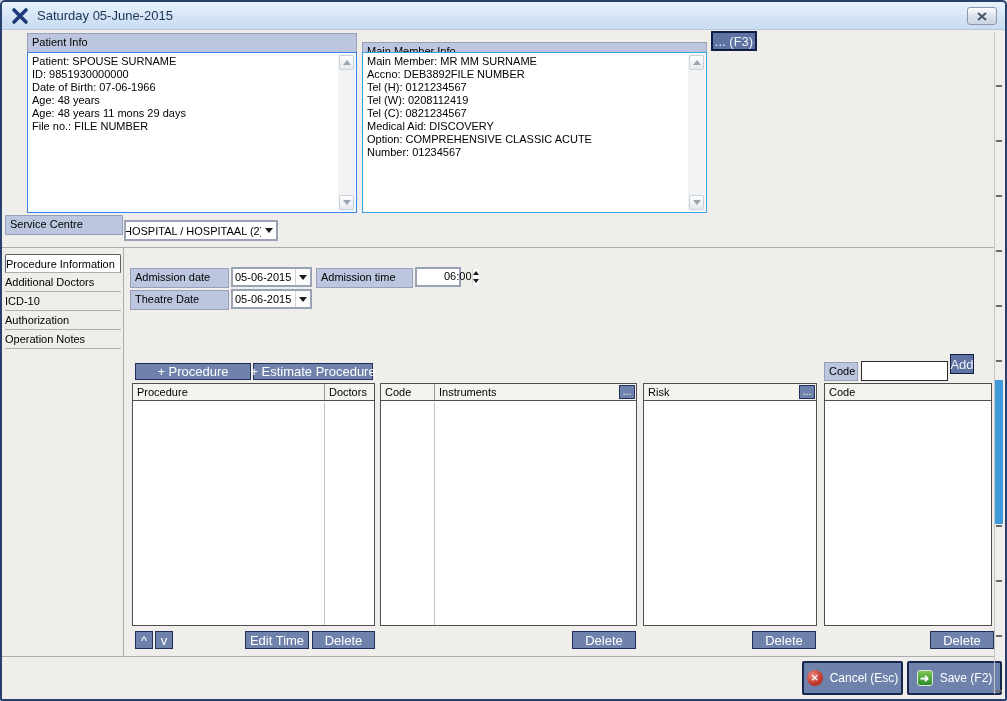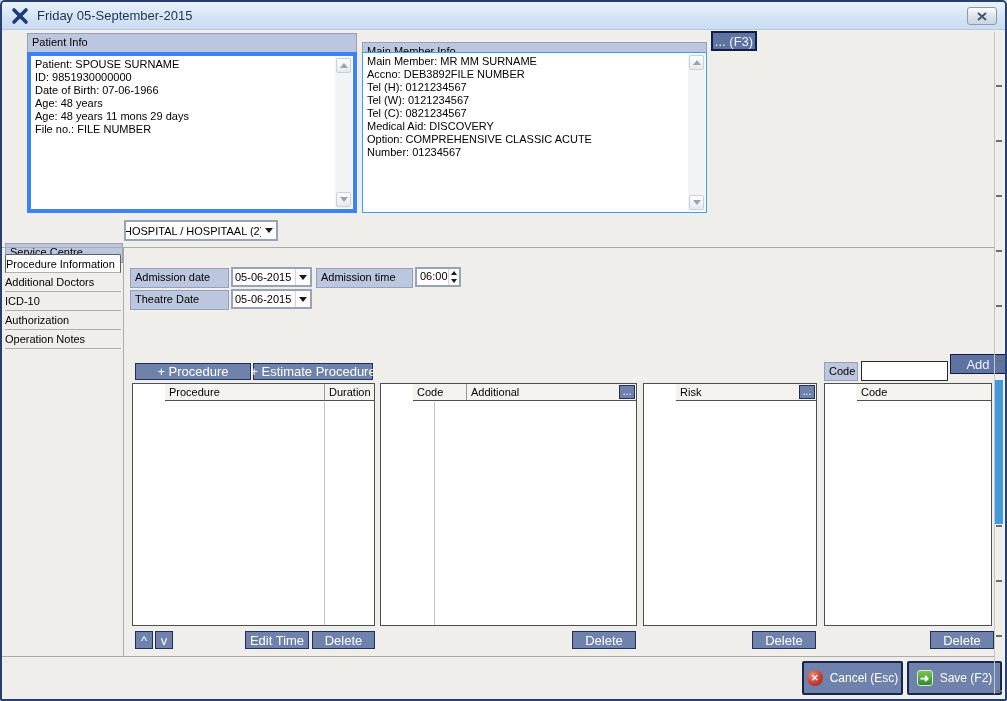--- a/index.html
+++ b/index.html
@@ -30,21 +30,21 @@
     cursor:pointer;
   }
   
   .hdr-label {
     background:#BCC7DF; border:1px solid #96A1B9;
     line-height:15px; padding:1px 0 0 4px; height:20px;
     position:absolute; overflow:hidden; white-space:nowrap;
   }
   
   .infobox {
-    position:absolute; background:#FFF; border:4px solid #3b82f6;
+    position:absolute; background:#FFF; border:1px solid #3b82f6;
   }
   .infobox.focused { border:1px solid #3AA2E4; }
   .info-text { position:absolute; top:2px; left:4px; right:20px; bottom:2px; overflow:hidden; }
   .tline { line-height:13px; white-space:nowrap; }
   .vscroll { position:absolute; top:1px; right:1px; bottom:1px; width:17px; background:#F2F3F5; }
   .sb-btn {
     position:absolute; left:1px; right:1px; height:15px;
     background:linear-gradient(#FDFDFD,#E6E9ED); border:1px solid #CBD1D8; border-radius:2px;
     display:flex; align-items:center; justify-content:center; cursor:pointer;
   }
@@ -79,21 +79,21 @@
     height:19px; line-height:18px; 
     border-bottom:1px solid #AFAFAF; cursor:pointer; background:transparent;
     overflow:hidden; white-space:nowrap;
   }
   .tab-item.selected {
     background:#FFF; border:1px solid #5F5F5F; border-bottom:1px solid #AFAFAF;
     border-radius:2px 2px 0 0;
   }
   
   .tbl { position:absolute; background:#FFF; border:1px solid #4F4F4F; }
-  .tbl-head { height:17px; background:#F4F3F0; border-bottom:1px solid #4F4F4F; display:flex; align-items:center;margin-left:32px; }
+  .tbl-head { height:17px; background:#F4F3F0; border-bottom:1px solid #4F4F4F; display:flex; align-items:center; }
   .th { padding-left:4px; white-space:nowrap; overflow:hidden; }
   .col-sep-h { width:1px; align-self:stretch; background:#9A9A9A; }
   .tbl-body { position:absolute; top:18px; left:0; right:0; bottom:0; }
   .col-line { position:absolute; top:0; bottom:0; width:1px; background:#C4C4C4; }
   .dots-btn {
     width:16px; height:14px; margin-right:1px; margin-left:auto;
     background:#6E82AB; border:1px solid #222F5A; color:#FFF;
     display:flex; align-items:center; justify-content:center; font-size:10px; line-height:8px; cursor:pointer;
   }
   
@@ -133,21 +133,21 @@
 <body>
 
 <div class="stage">
 <div class="window">
 
   <div class="titlebar">
     <svg class="app-icon" viewBox="0 0 18 18">
       <line x1="3" y1="3" x2="15" y2="15" stroke="#1D3B77" stroke-width="3.6" stroke-linecap="round"></line>
       <line x1="15" y1="3" x2="3" y2="15" stroke="#1D3B77" stroke-width="3.6" stroke-linecap="round"></line>
     </svg>
-    <span class="win-title">Friday 05-September-2015</span>
+    <span class="win-title">Saturday 05-June-2015</span>
     <div class="close-btn">
       <svg width="10" height="9" viewBox="0 0 10 9">
         <line x1="1" y1="1" x2="9" y2="8" stroke="#47566B" stroke-width="2"></line>
         <line x1="9" y1="1" x2="1" y2="8" stroke="#47566B" stroke-width="2"></line>
       </svg>
     </div>
   </div>
 
   <div class="hdr-label" style="left:25px; top:31px; width:330px;">Patient Info</div>
   <div class="hdr-label" style="left:360px; top:40px; width:345px;">Main Member Info</div>
@@ -170,37 +170,37 @@
             <div class="tri down-g"></div>
           </div>
     </div>
   </div>
 
   <div class="infobox focused" style="left:360px; top:50px; width:345px; height:161px;">
     <div class="info-text">
       <div class="tline">Main Member: MR MM SURNAME</div>
       <div class="tline">Accno: DEB3892FILE NUMBER</div>
       <div class="tline">Tel (H): 0121234567</div>
-      <div class="tline">Tel (W): 0121234567</div>
+      <div class="tline">Tel (W): 0208112419</div>
       <div class="tline">Tel (C): 0821234567</div>
       <div class="tline">Medical Aid: DISCOVERY</div>
       <div class="tline">Option: COMPREHENSIVE CLASSIC ACUTE</div>
       <div class="tline">Number: 01234567</div>
     </div>
     <div class="vscroll">
       <div class="sb-btn up">
             <div class="tri up-g"></div>
           </div>
       <div class="sb-btn down">
             <div class="tri down-g"></div>
           </div>
     </div>
   </div>
 
-  <div class="hdr-label" style="left:3px; top:213px; width:118px;margin-top:28px;">Service Centre</div>
+  <div class="hdr-label" style="left:3px; top:213px; width:118px;">Service Centre</div>
   <div class="combo flat" style="left:122px; top:218px; width:154px; height:21px;">
     <span class="val" style="margin-left:-4px;">HOSPITAL / HOSPITAAL (2)</span>
     <span class="arrow-zone">
           <span class="tri down-k"></span>
         </span>
   </div>
 
   <div class="hline" style="left:0; top:245px; width:993px;"></div>
   <div class="vline" style="left:121px; top:246px; height:408px;"></div>
 
@@ -214,21 +214,21 @@
 
   <div class="hdr-label" style="left:128px; top:266px; width:99px;">Admission date</div>
   <div class="combo" style="left:229px; top:265px; width:81px; height:20px;">
     <span class="val">05-06-2015</span>
     <span class="arrow-zone">
           <span class="tri down-k"></span>
         </span>
   </div>
 
   <div class="hdr-label" style="left:314px; top:266px; width:97px;">Admission time</div>
-  <div class="spinner" style="left:413px; top:265px; width:46px; height:20px;">
+  <div class="spinner" style="left:413px; top:265px; width:46px; height:20px;padding-left:24px;">
     <span class="val">06:00</span>
     <span class="spin-btns">
       <div>
             <span class="tri up-k"></span>
           </div>
       <div>
             <span class="tri down-k" style="border-top-width:4px;border-left-width:3px;border-right-width:3px;"></span>
           </div>
     </span>
   </div>
@@ -241,50 +241,50 @@
         </span>
   </div>
 
   <div class="btn-blue" style="left:133px; top:361px; width:116px; height:17px;">+ Procedure</div>
   <div class="btn-blue" style="left:251px; top:361px; width:120px; height:17px;">+ Estimate Procedure</div>
 
   <div class="tbl" style="left:130px; top:381px; width:243px; height:243px;">
     <div class="tbl-head">
       <span class="th" style="flex:1;">Procedure</span>
       <span class="col-sep-h"></span>
-      <span class="th" style="width:49px;">Duration</span>
+      <span class="th" style="width:49px;">Doctors</span>
     </div>
     <div class="tbl-body">
       <div class="col-line" style="right:49px;"></div>
     </div>
   </div>
 
   <div class="tbl" style="left:378px; top:381px; width:257px; height:243px;">
     <div class="tbl-head">
       <span class="th" style="width:53px;">Code</span>
       <span class="col-sep-h"></span>
-      <span class="th" style="flex:1;">Additional</span>
+      <span class="th" style="flex:1;">Instruments</span>
       <span class="dots-btn">...</span>
     </div>
     <div class="tbl-body">
       <div class="col-line" style="left:53px;"></div>
     </div>
   </div>
 
   <div class="tbl" style="left:641px; top:381px; width:174px; height:243px;">
     <div class="tbl-head">
       <span class="th" style="flex:1;">Risk</span>
       <span class="dots-btn">...</span>
     </div>
     <div class="tbl-body"></div>
   </div>
 
   <div class="hdr-label" style="left:822px; top:360px; width:34px; height:19px;">Code</div>
   <input class="text-input" style="left: 859px; top: 359px; width: 87px; height: 20px;" value="">
-  <div class="btn-blue btn-dark" style="left:948px; top:352px; width:56px; height:20px; border-width:1px;">Add</div>
+  <div class="btn-blue btn-dark" style="left:948px; top:352px; width:24px; height:20px; border-width:1px;">Add</div>
 
   <div class="tbl" style="left:822px; top:381px; width:168px; height:243px;">
     <div class="tbl-head">
       <span class="th" style="flex:1;">Code</span>
     </div>
     <div class="tbl-body"></div>
   </div>
 
   <div class="btn-blue" style="left:133px; top:629px; width:18px; height:18px;">^</div>
   <div class="btn-blue" style="left:153px; top:629px; width:18px; height:18px;">v</div>

